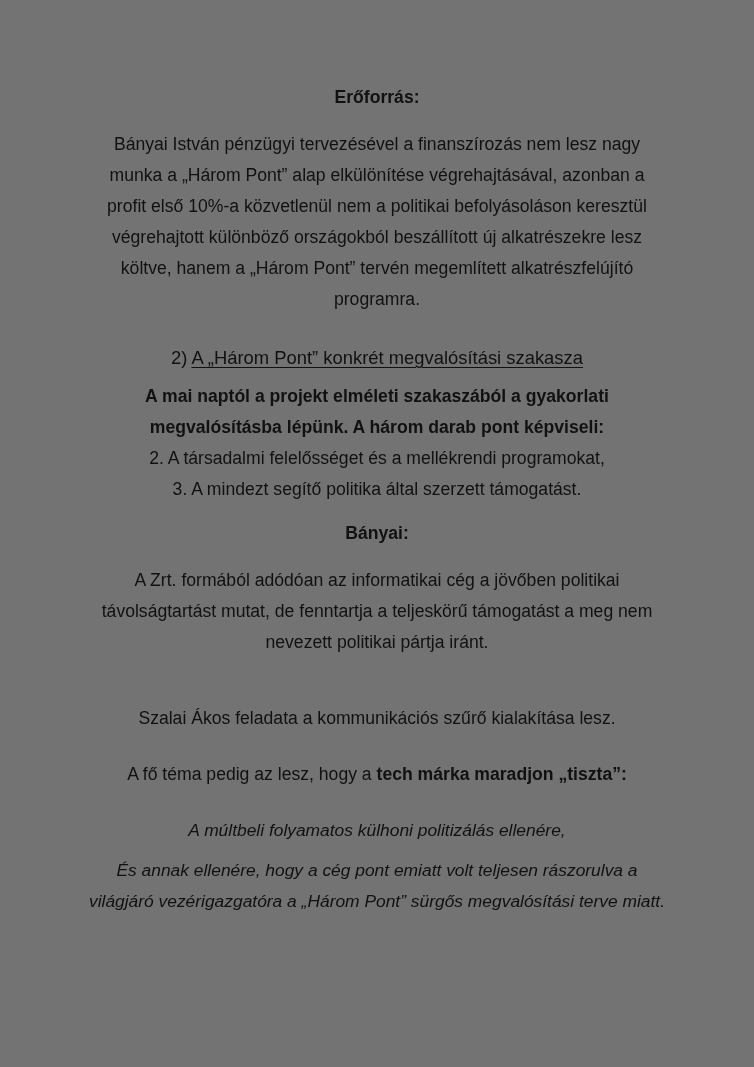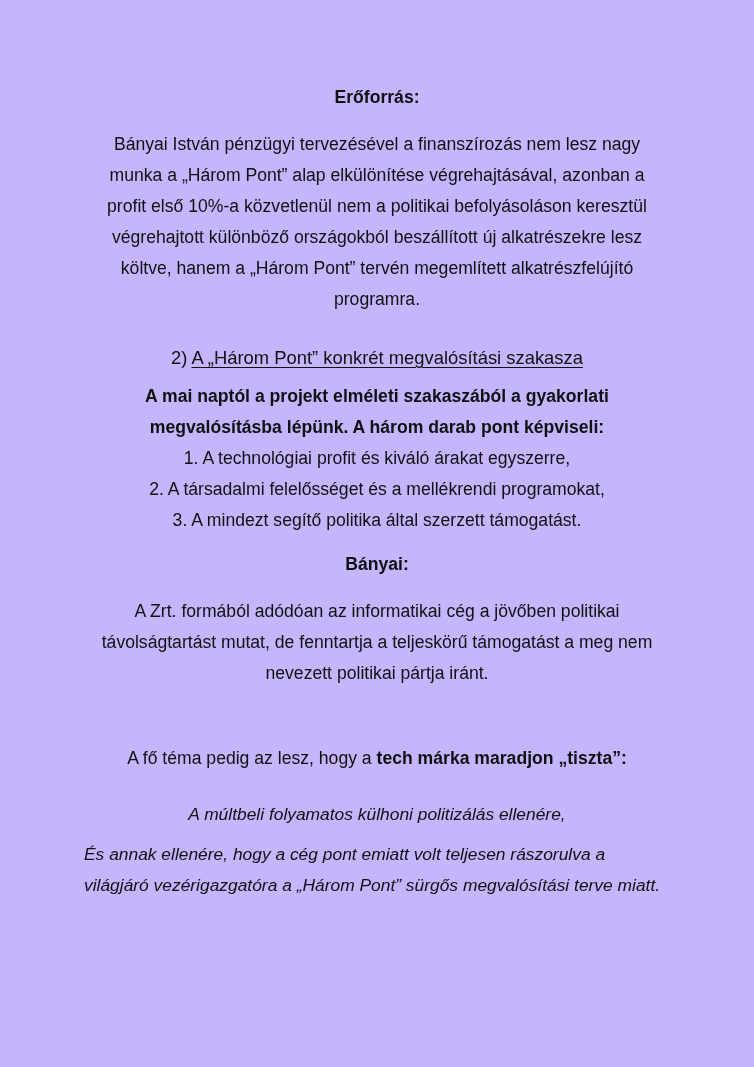--- a/index.html
+++ b/index.html
@@ -12,21 +12,21 @@
     width: 754px;
     height: 1067px;
     font-family: "Liberation Sans", sans-serif;
     color: #111111;
     -webkit-font-smoothing: antialiased;
   }
   .page {
     width: 754px;
     height: 1067px;
     box-sizing: border-box;
-    background: #c4b5fd;
+    background: #737373;
     padding: 82px 84px 0 84px;
     position: relative;
   }
   .doc-body {
     width: 586px;
     margin: 0 auto;
   }
 
   .heading {
     font-weight: 700;
@@ -84,20 +84,21 @@
 
   .italic-line {
     text-align: center;
     font-style: italic;
     font-size: 17.4px;
     line-height: 31px;
     margin: 0;
     padding-top: 9px;
   }
   .italic-para {
+    text-align: center;
     font-style: italic;
     font-size: 17.4px;
     line-height: 31px;
     margin: 0;
     padding-top: 9px;
   }
 
   strong { font-weight: 700; }
 </style>
 </head>
@@ -110,40 +111,37 @@
     <p class="para">Bányai István pénzügyi tervezésével a finanszírozás nem lesz nagy munka a „Három Pont” alap elkülönítése végrehajtásával, azonban a profit első 10%-a közvetlenül nem a politikai befolyásoláson keresztül végrehajtott különböző országokból beszállított új alkatrészekre lesz költve, hanem a „Három Pont” tervén megemlített alkatrészfelújító programra.</p>
 
     <h3 class="section-title">
       <span>2) </span><span class="underlined">A „Három Pont” konkrét megvalósítási szakasza</span>
     </h3>
 
     <p class="lead-bold">A mai naptól a projekt elméleti szakaszából a gyakorlati megvalósításba lépünk. A három darab pont képviseli:</p>
 
     <ol class="numlist">
       <li>
-        <span class="num">1.</span>
-        <span>A technológiai profit és kiváló árakat egyszerre,</span>
-      </li>
-      <li>
         <span class="num">2.</span>
         <span>A társadalmi felelősséget és a mellékrendi programokat,</span>
       </li>
       <li>
         <span class="num">3.</span>
         <span>A mindezt segítő politika által szerzett támogatást.</span>
       </li>
     </ol>
 
     <div class="gap-md"></div>
 
     <h2 class="heading">Bányai:</h2>
     <p class="para">A Zrt. formából adódóan az informatikai cég a jövőben politikai távolságtartást mutat, de fenntartja a teljeskörű támogatást a meg nem nevezett politikai pártja iránt.</p>
 
     <div class="gap-md"></div>
 
+    <p class="para">Szalai Ákos feladata a kommunikációs szűrő kialakítása lesz.</p>
 
     <p class="para" style="padding-top:9px;">
       <span>A fő téma pedig az lesz, hogy a </span><strong>tech márka maradjon „tiszta”:</strong>
     </p>
 
     <p class="italic-line">A múltbeli folyamatos külhoni politizálás ellenére,</p>
 
 
     <p class="italic-para">És annak ellenére, hogy a cég pont emiatt volt teljesen rászorulva a világjáró vezérigazgatóra a „Három Pont” sürgős megvalósítási terve miatt.</p>
 

